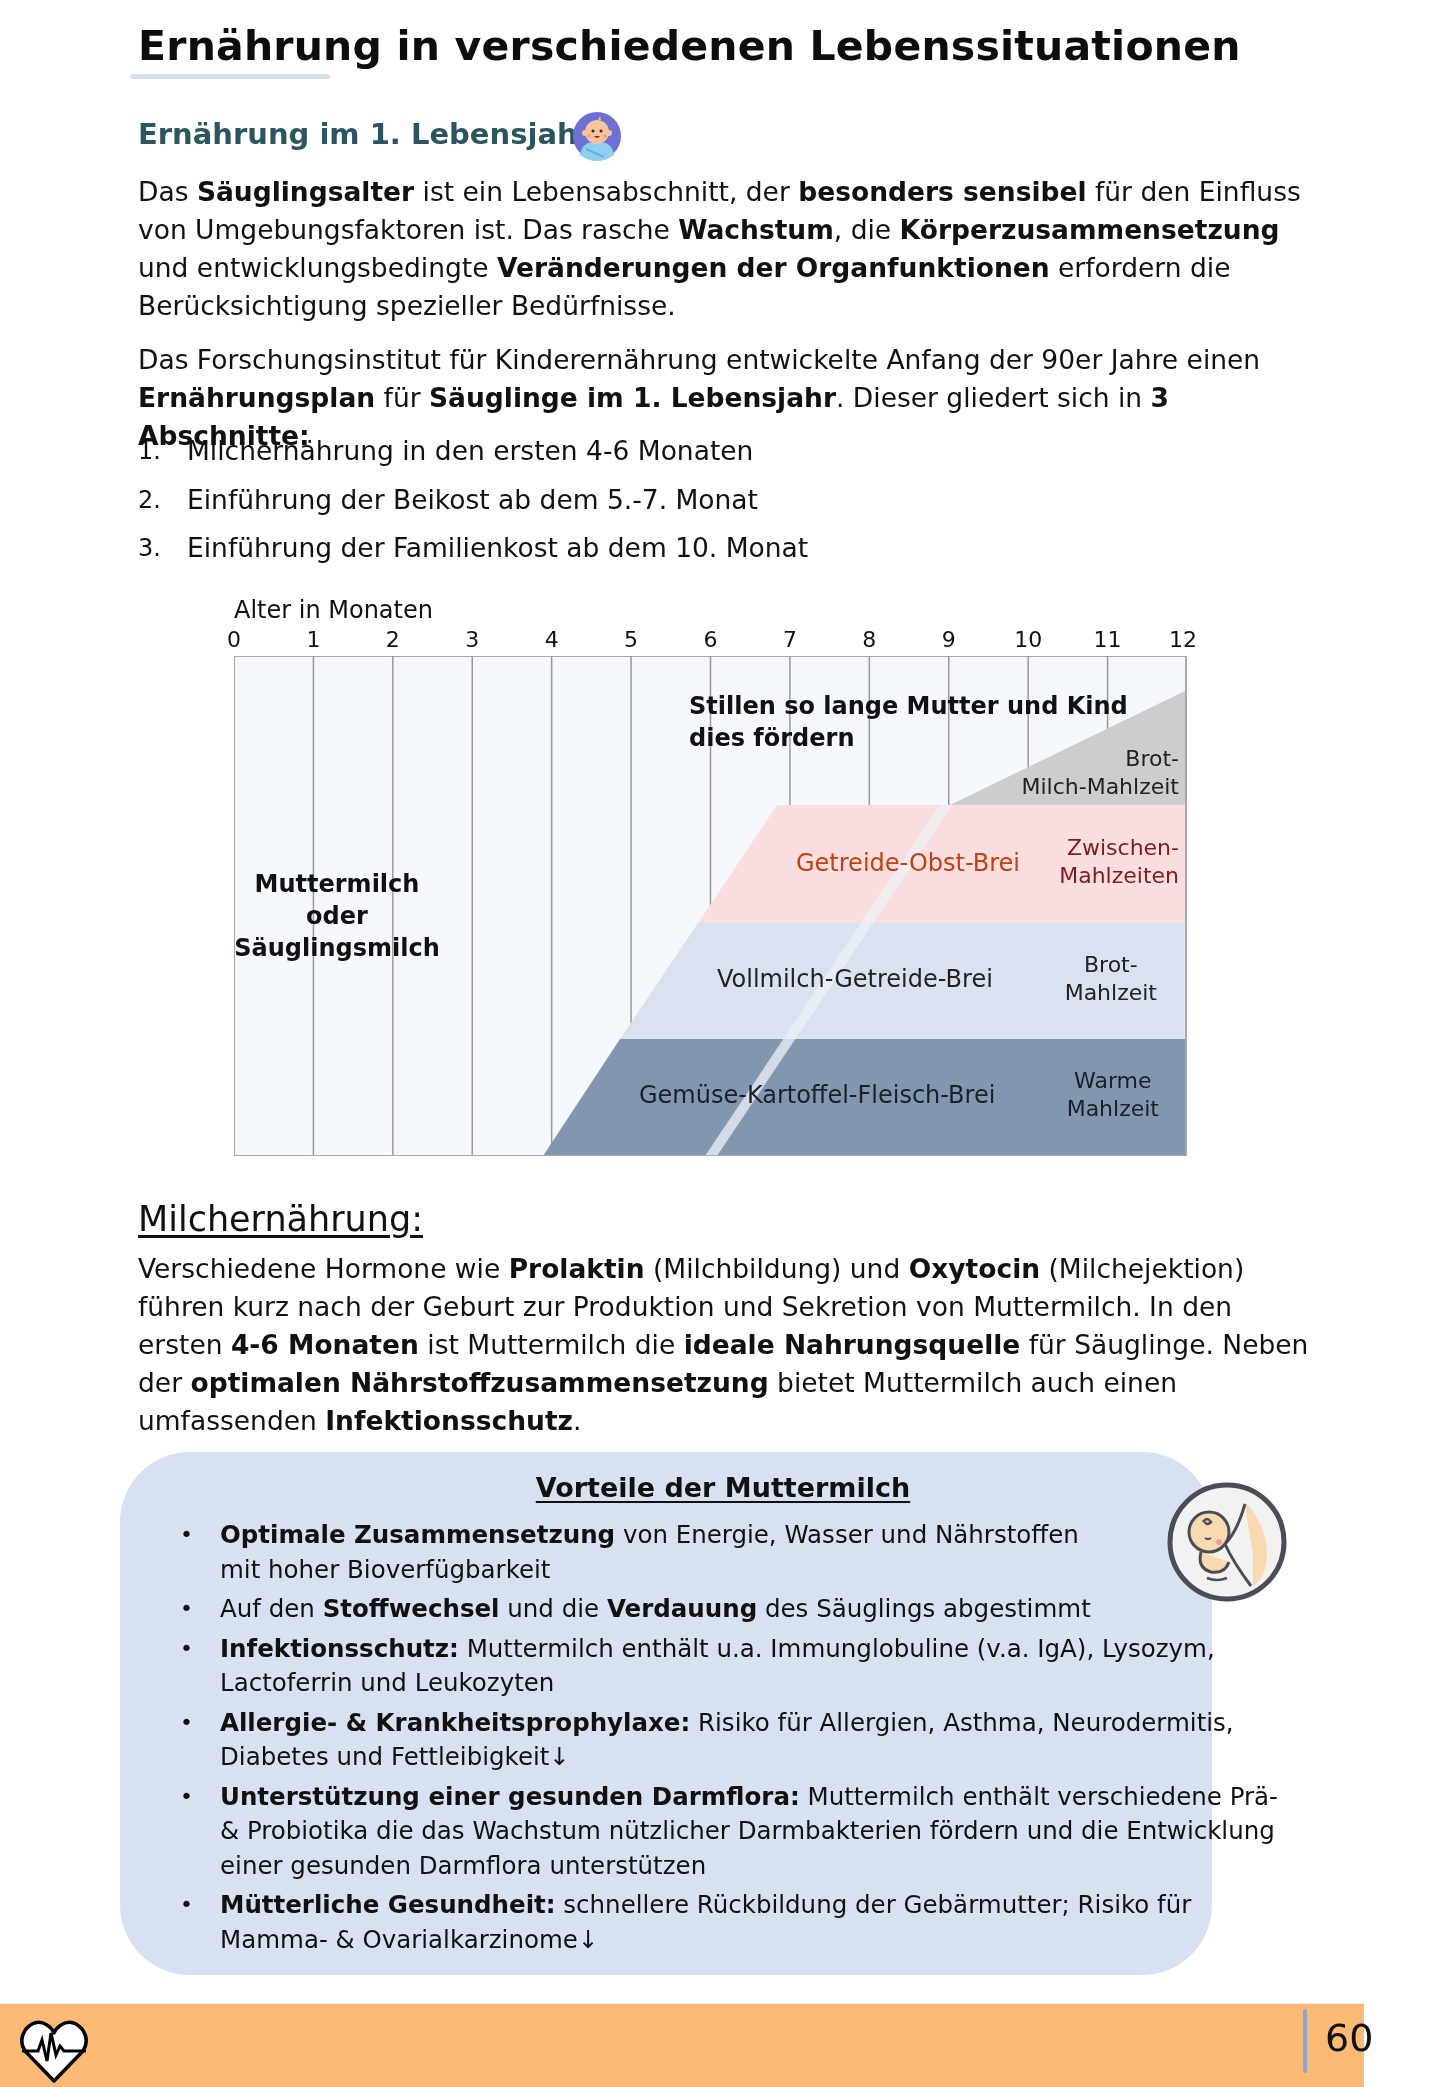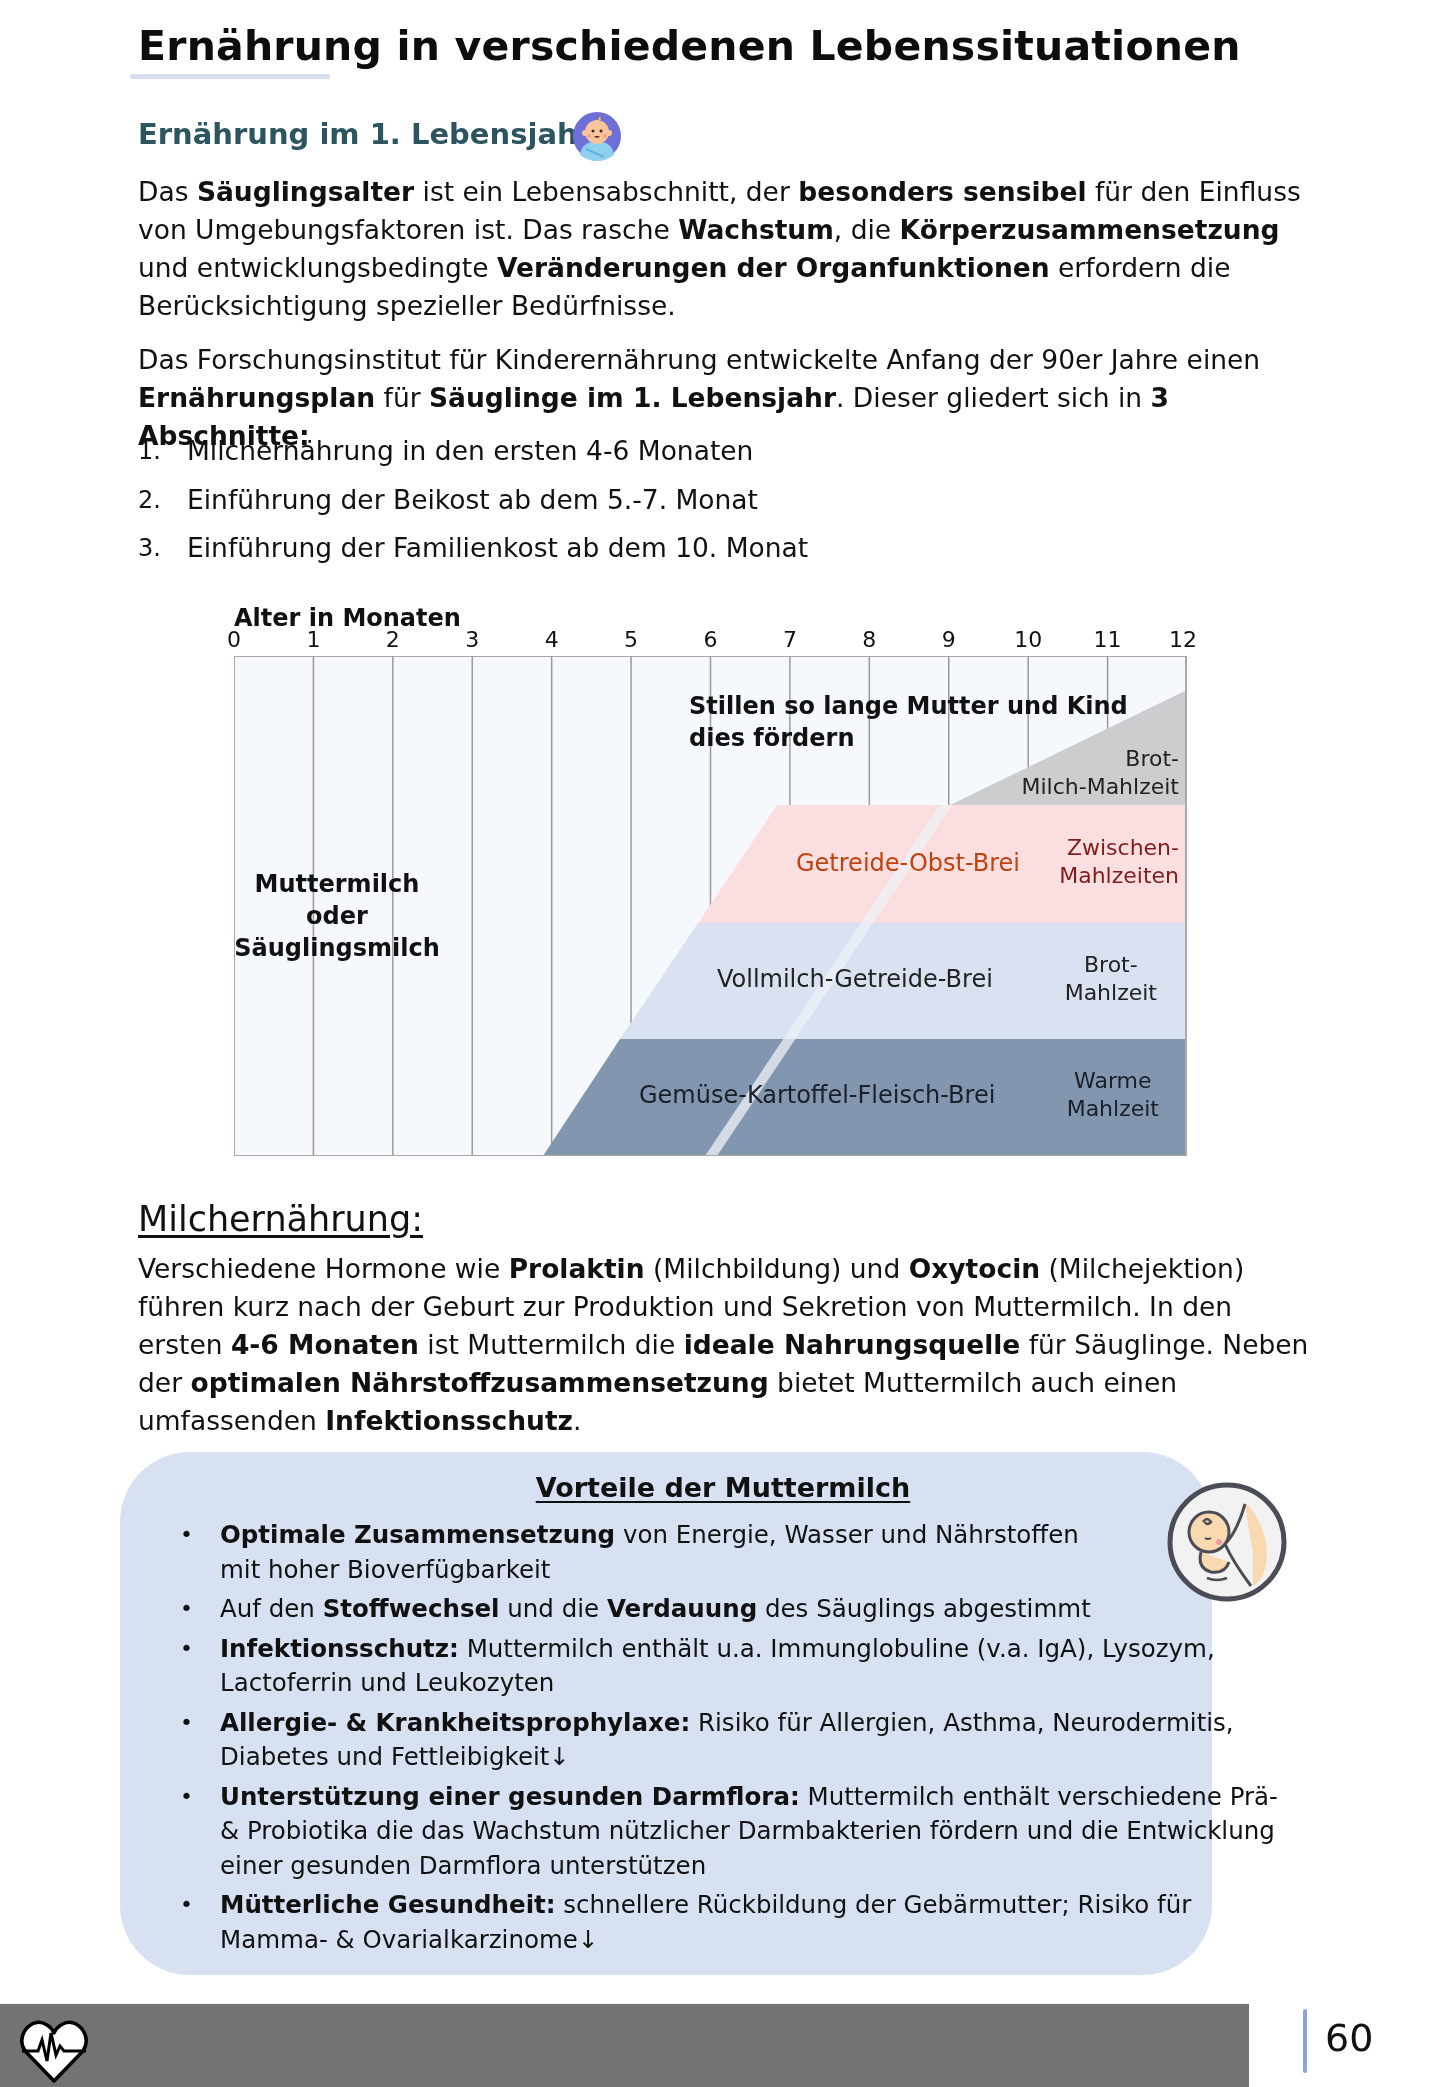--- a/index.html
+++ b/index.html
@@ -14,36 +14,36 @@
   .baby-icon { left: 572px; top: 111px; width: 50px; height: 50px; }
 
   .para { left: 138px; width: 1180px; font-size: 26.5px; line-height: 38px; color: #111; }
   .para b { font-weight: bold; }
 
   .olist { left: 138px; top: 432px; width: 900px; font-size: 26.5px; }
   .olist .li { height: 48.5px; line-height: 38px; display: flex; }
   .olist .num { width: 49px; font-size: 24px; }
 
   
-  .chart-label { left: 234px; top: 596px; font-size: 24px; font-weight: bold; white-space: nowrap; margin-top: 8px; }
+  .chart-label { left: 234px; top: 596px; font-size: 24px; font-weight: normal; white-space: nowrap; }
   .tick { top: 627px; font-size: 22px; width: 40px; text-align: center; }
   .chart { left: 234px; top: 656px; width: 953px; height: 500px; }
   .chart svg { display: block; }
   .chart-text { font-family: "DejaVu Sans", "Liberation Sans", sans-serif; }
 
   .milch-heading { left: 138px; top: 1199px; font-size: 35px; font-weight: normal; text-decoration: underline; text-underline-offset: 4px; }
 
   .advantage-box { left: 120px; top: 1452px; width: 1092px; height: 523px; background: #d8e1f2; border-radius: 70px; }
   .box-title { left: 0; width: 1206px; top: 20px; text-align: center; font-size: 27px; font-weight: bold; text-decoration: underline; text-underline-offset: 4px; }
   .bullets { left: 60px; top: 66px; width: 1110px; font-size: 24.5px; line-height: 34.5px; }
   .bullets .item { display: flex; margin-bottom: 5px; }
   .bullets .dot { width: 40px; flex: none; font-size: 22px; }
   .nursing-icon { left: 1047px; top: 30px; width: 120px; height: 120px; }
 
-  .footer { left: 0; top: 2003px; width: 1249px; height: 84px; background: #737373; border-top: 1px solid #eef2f8; }
+  .footer { left: 0; top: 2003px; width: 1364px; height: 84px; background: #fdba74; border-top: 1px solid #eef2f8; }
   .heart-icon { left: 20px; top: 14px; width: 68px; height: 66px; }
   .page-sep { left: 1303px; top: 5px; width: 4px; height: 64px; background: #8aa6d6; border-radius: 2px; }
   .page-number { left: 1325px; top: 12px; font-size: 38px; color: #111; }
 </style>
 </head>
 <body>
 
 <div class="abs page-title">Ernährung in verschiedenen Lebenssituationen</div>
 <div class="abs title-underline"></div>
 

